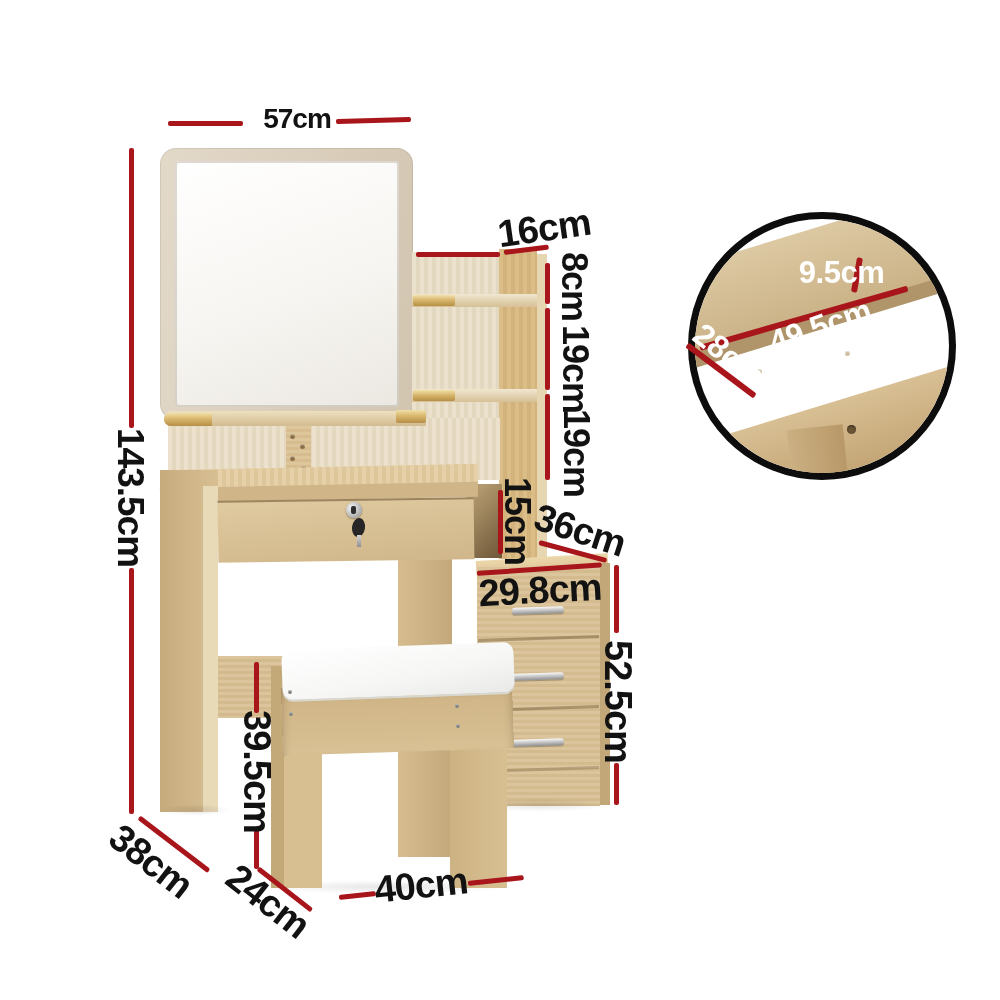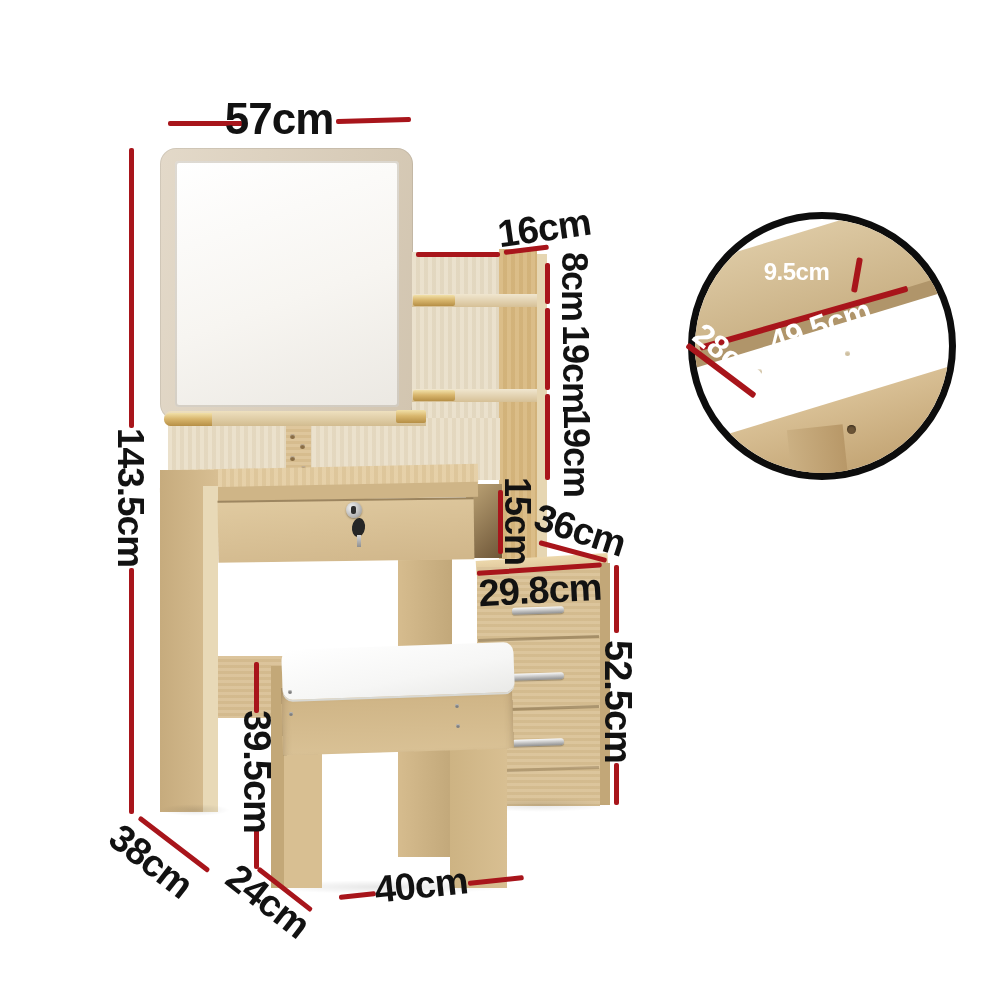--- a/index.html
+++ b/index.html
@@ -138,32 +138,32 @@
   <div class="abs dim-line" style="left:254px;top:662px;width:5px;height:51px;"></div>
   <div class="abs dim-line" style="left:254px;top:827px;width:5px;height:42px;"></div>
   <div class="abs dim-line" style="left:139px;top:815px;width:88px;height:5px;transform:rotate(37.5deg);"></div>
   <div class="abs dim-line" style="left:258px;top:866px;width:68px;height:5px;transform:rotate(38deg);"></div>
   <div class="abs dim-line" style="left:339px;top:895px;width:37px;height:5px;transform:rotate(-6deg);"></div>
   <div class="abs dim-line" style="left:468px;top:881px;width:56px;height:5px;transform:rotate(-6deg);"></div>
   <div class="abs dim-line" style="left:854px;top:257px;width:6px;height:35px;transform:rotate(10deg);"></div>
   <div class="abs dim-line" style="left:700px;top:345px;width:216px;height:6px;transform:rotate(-16deg);"></div>
   <div class="abs dim-line" style="left:687px;top:342px;width:85px;height:6px;transform:rotate(37deg);"></div>
 
-  <div class="abs dim-label" style="left:204px;top:96px;width:150px;height:46px;font-size:44px;">57cm</div>
+  <div class="abs dim-label" style="left:222px;top:96px;width:150px;height:46px;font-size:28px;">57cm</div>
   <div class="abs dim-label vert" style="left:106px;top:423px;width:48px;height:150px;font-size:37px;">143.5cm</div>
   <div class="abs dim-label" style="left:494px;top:206px;width:100px;height:44px;font-size:38px;transform:rotate(-8deg);">16cm</div>
   <div class="abs dim-label vert" style="left:552px;top:252px;width:44px;height:70px;font-size:36px;">8cm</div>
   <div class="abs dim-label vert" style="left:553px;top:322px;width:44px;height:95px;font-size:36px;">19cm</div>
   <div class="abs dim-label vert" style="left:554px;top:406px;width:44px;height:95px;font-size:36px;">19cm</div>
   <div class="abs dim-label vert" style="left:495px;top:474px;width:44px;height:95px;font-size:36px;">15cm</div>
   <div class="abs dim-label" style="left:530px;top:508px;width:100px;height:44px;font-size:38px;transform:rotate(18deg);">36cm</div>
   <div class="abs dim-label" style="left:475px;top:568px;width:130px;height:44px;font-size:38px;transform:rotate(-3deg);">29.8cm</div>
   <div class="abs dim-label vert" style="left:596px;top:636px;width:44px;height:130px;font-size:38px;">52.5cm</div>
   <div class="abs dim-label vert" style="left:235px;top:706px;width:44px;height:130px;font-size:38px;">39.5cm</div>
   <div class="abs dim-label" style="left:105px;top:838px;width:92px;height:46px;font-size:38px;transform:rotate(38deg);">38cm</div>
   <div class="abs dim-label" style="left:222px;top:878px;width:92px;height:46px;font-size:38px;transform:rotate(38deg);">24cm</div>
   <div class="abs dim-label" style="left:371px;top:862px;width:100px;height:46px;font-size:38px;transform:rotate(-6deg);">40cm</div>
 
-  <div class="abs inset-label" style="left:744px;top:252px;width:105px;height:40px;font-size:24px;">9.5cm</div>
+  <div class="abs inset-label" style="left:789px;top:252px;width:105px;height:40px;font-size:31px;">9.5cm</div>
   <div class="abs inset-label" style="left:747px;top:306px;width:146px;height:40px;font-size:32px;transform:rotate(-19deg);">49.5cm</div>
   <div class="abs inset-label" style="left:681px;top:332px;width:96px;height:46px;font-size:32px;transform:rotate(38deg);">28cm</div>
 
 </div>
 
 </body></html>

